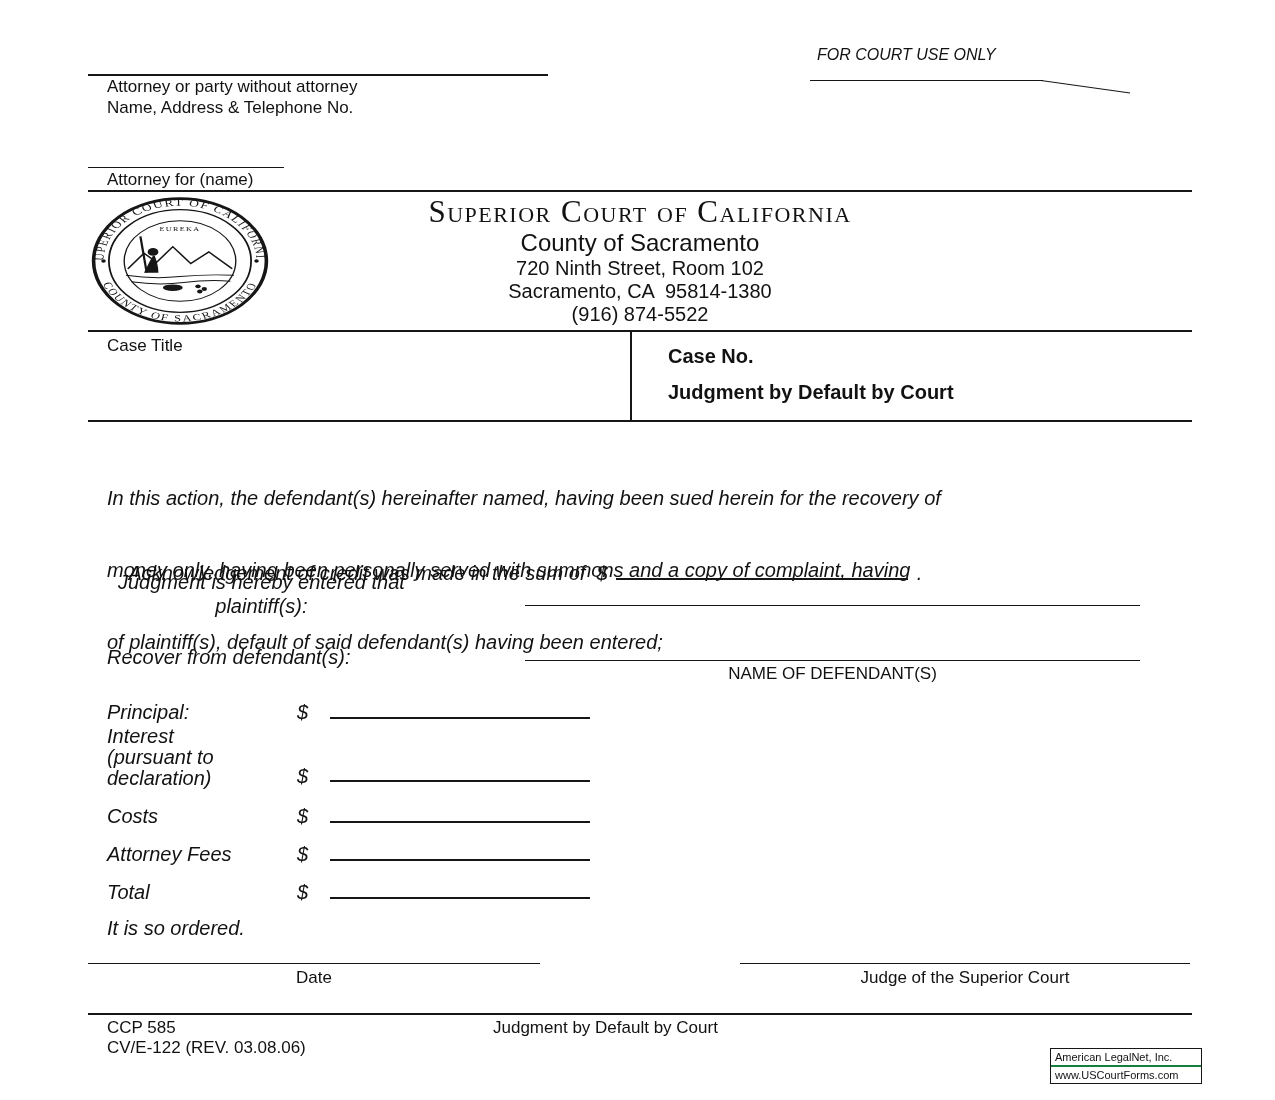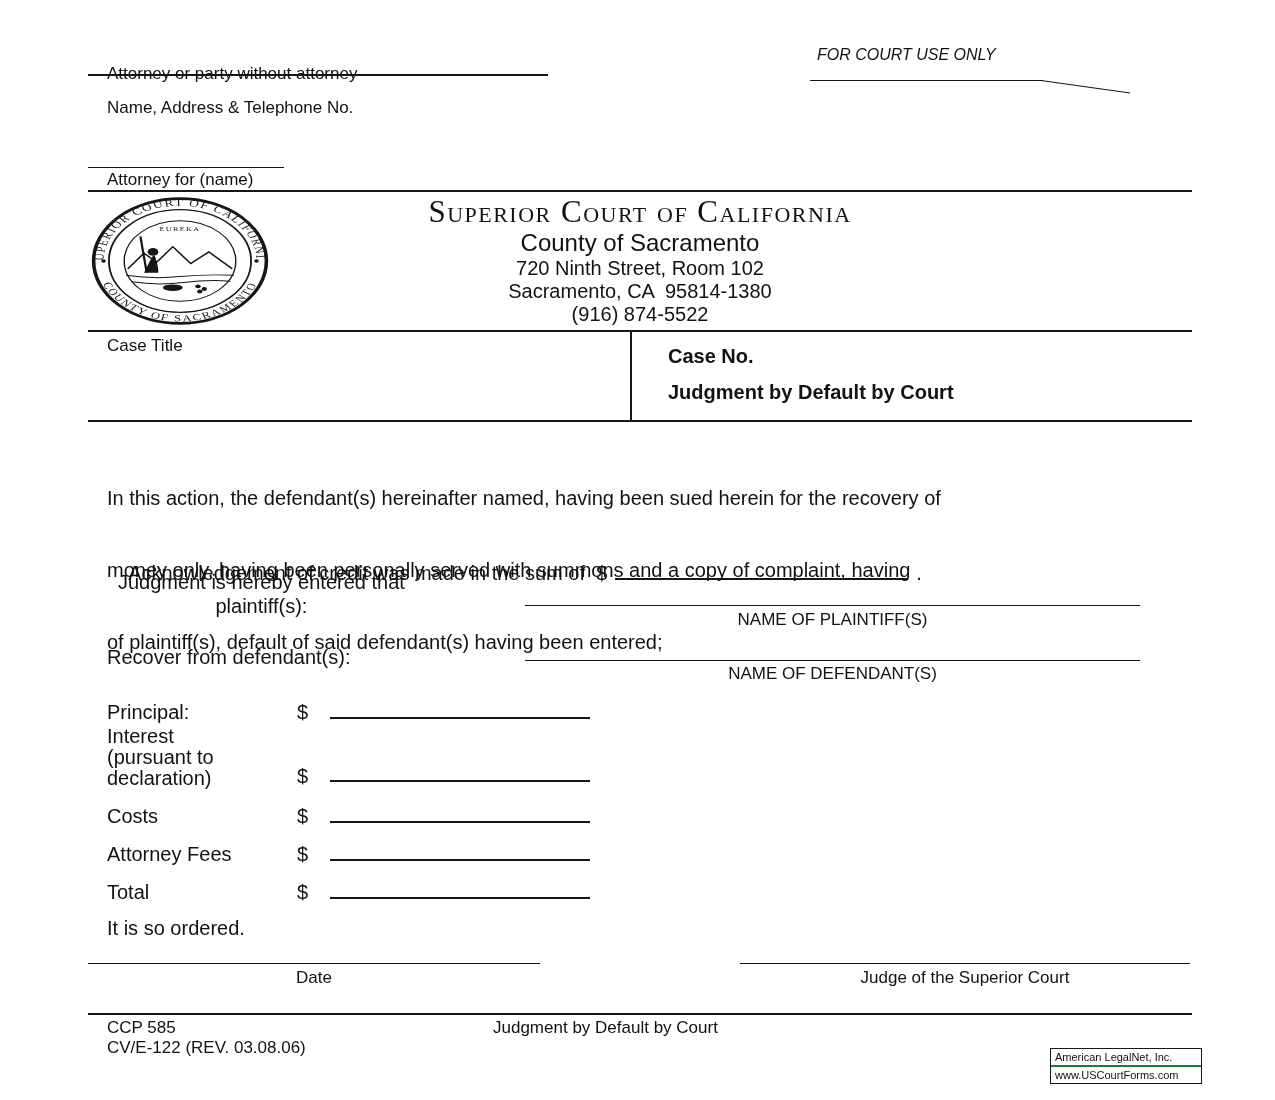--- a/index.html
+++ b/index.html
@@ -9,36 +9,36 @@
     font-family:"Liberation Sans", sans-serif; color:#121212; overflow:hidden;
   }
   .abs { position:absolute; white-space:pre; }
   .rule { position:absolute; border-top:2px solid #161616; height:0; }
   .thin-rule { position:absolute; border-top:1.5px solid #161616; height:0; }
   .vline { position:absolute; border-left:2px solid #161616; width:0; }
   .blankline { position:absolute; border-bottom:2px solid #161616; }
   .inline-blank { display:inline-block; border-bottom:2px solid #161616; height:20px; vertical-align:baseline; }
   .txt17 { font-size:17px; line-height:20px; }
   .txt16i { font-size:16px; font-style:italic; line-height:19px; }
-  .body20 { font-size:20px; line-height:24px; }
+  .body20 { font-size:20px; line-height:24px;font-style:italic; }
   .bold20 { font-size:20px; font-weight:bold; line-height:24px; }
   .caption { font-size:17px; line-height:20px; text-align:center; }
   .court-name { font-family:"Liberation Serif", serif; font-variant:small-caps; font-size:31px; letter-spacing:1.5px; line-height:32px; }
   .court-county { font-size:24px; line-height:26px; margin-top:2px; }
   .court-line { font-size:20px; line-height:22px; margin-top:1px; white-space:pre;text-align:center; }
   .pub-box { position:absolute; border:1.5px solid #161616; background:#fff; }
   .pub-line { font-size:11px; line-height:14px; padding:1px 4px; white-space:nowrap; }
 </style>
 </head>
 <body>
 
 <div class="page">
 
   <div class="rule" style="left:88px; top:74px; width:460px;"></div>
-  <div class="abs txt17" style="left:107px; top:64px;">Attorney or party without attorney</div>
+  <div class="abs txt17" style="left:107px; top:77px;">Attorney or party without attorney</div>
   <div class="abs txt17" style="left:107px; top:98px;">Name, Address &amp; Telephone No.</div>
 
   <div class="abs txt16i" style="left:817px; top:45px;">FOR COURT USE ONLY</div>
   <div class="thin-rule" style="left:810px; top:80px; width:233px;"></div>
   <div class="thin-rule" style="left:1041px; top:80px; width:90px; transform:rotate(8deg); transform-origin:left top;"></div>
 
   <div class="thin-rule" style="left:88px; top:167px; width:196px;"></div>
   <div class="abs txt17" style="left:107px; top:170px;">Attorney for (name)</div>
 
   <div class="rule" style="left:88px; top:190px; width:1104px;"></div>
@@ -97,21 +97,20 @@
 
   <div class="abs body20" style="left:107px; top:536px;">
     <span>Acknowledgement of credit was made in the sum of  $</span><span class="inline-blank" style="width:292px; margin-left:8px;"></span><span style="margin-left:9px;">.</span>
   </div>
 
   <div class="abs body20" style="left:118px; top:570px; white-space:normal;text-align:center;">
     <div>Judgment is hereby entered that</div>
     <div>plaintiff(s):</div>
   </div>
   <div class="blankline" style="left:525px; top:588px; width:615px; height:18px; border-bottom-width:1.5px;"></div>
-  <div class="abs caption" style="left:525px; top:610px; width:615px;">NAME OF PLAINTIFF(S)</div>
 
   <div class="abs body20" style="left:107px; top:645px;">Recover from defendant(s):</div>
   <div class="blankline" style="left:525px; top:643px; width:615px; height:18px; border-bottom-width:1.5px;"></div>
   <div class="abs caption" style="left:525px; top:664px; width:615px;">NAME OF DEFENDANT(S)</div>
 
   <div class="abs body20" style="left:107px; top:700px;">Principal:</div>
   <div class="abs body20" style="left:297px; top:700px;">$</div>
   <div class="blankline" style="left:330px; top:700px; width:260px; height:19px;"></div>
 
   <div class="abs body20" style="left:107px; top:726px; line-height:21px; white-space:normal;">

